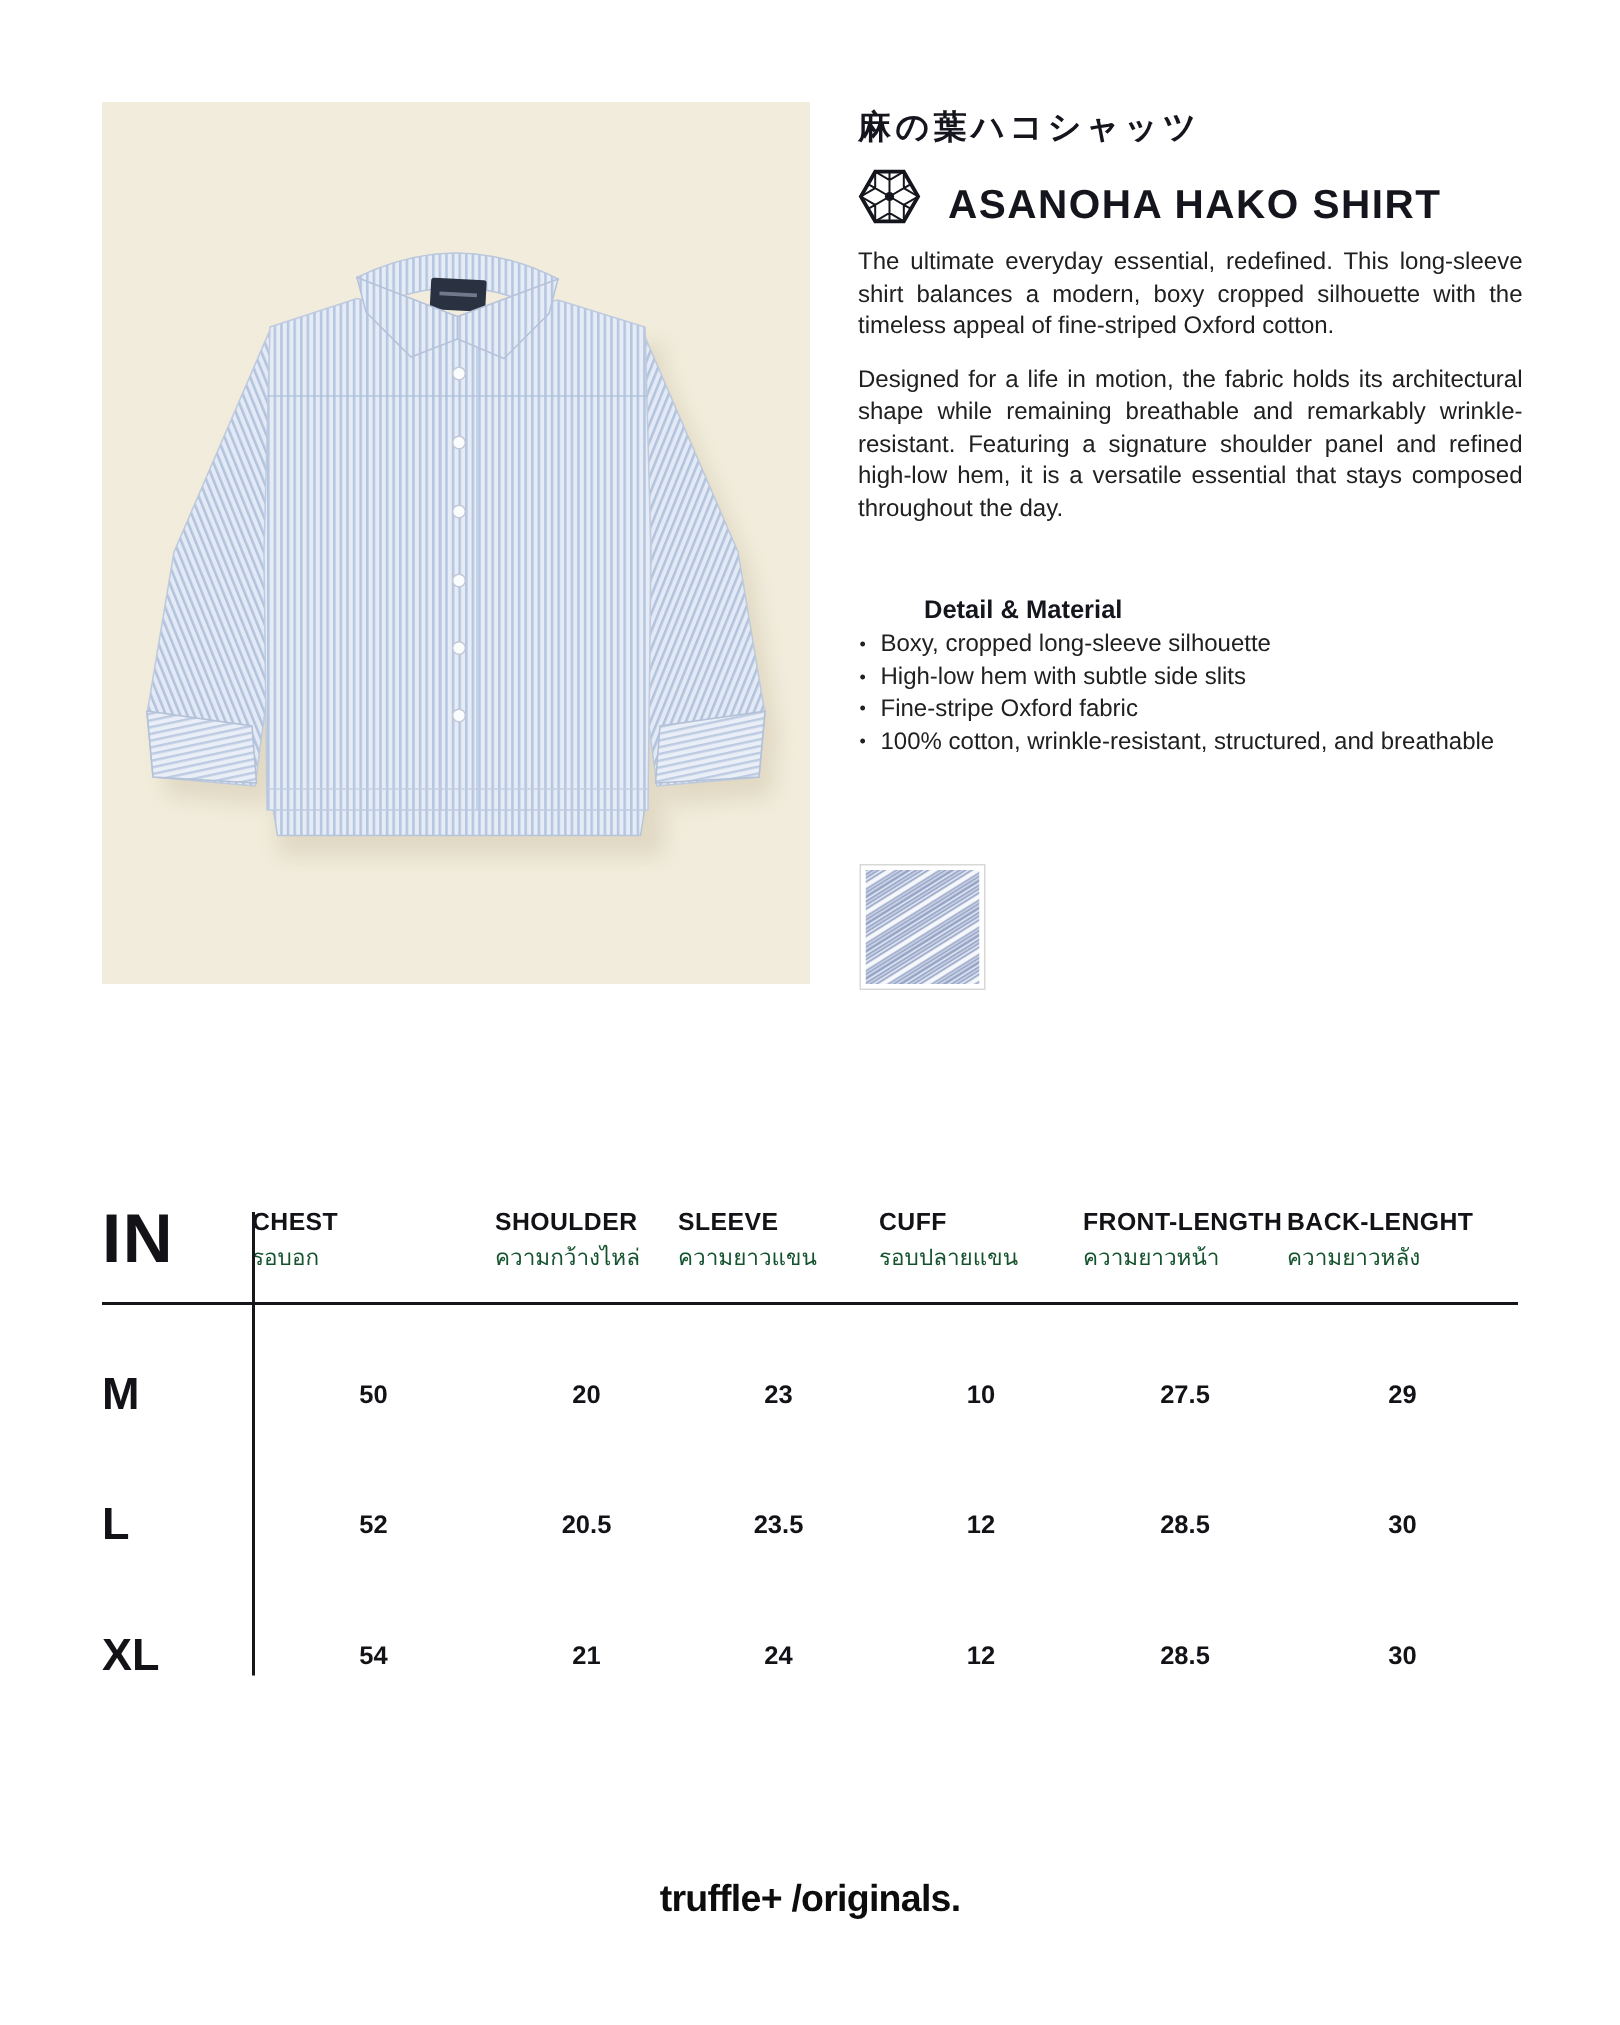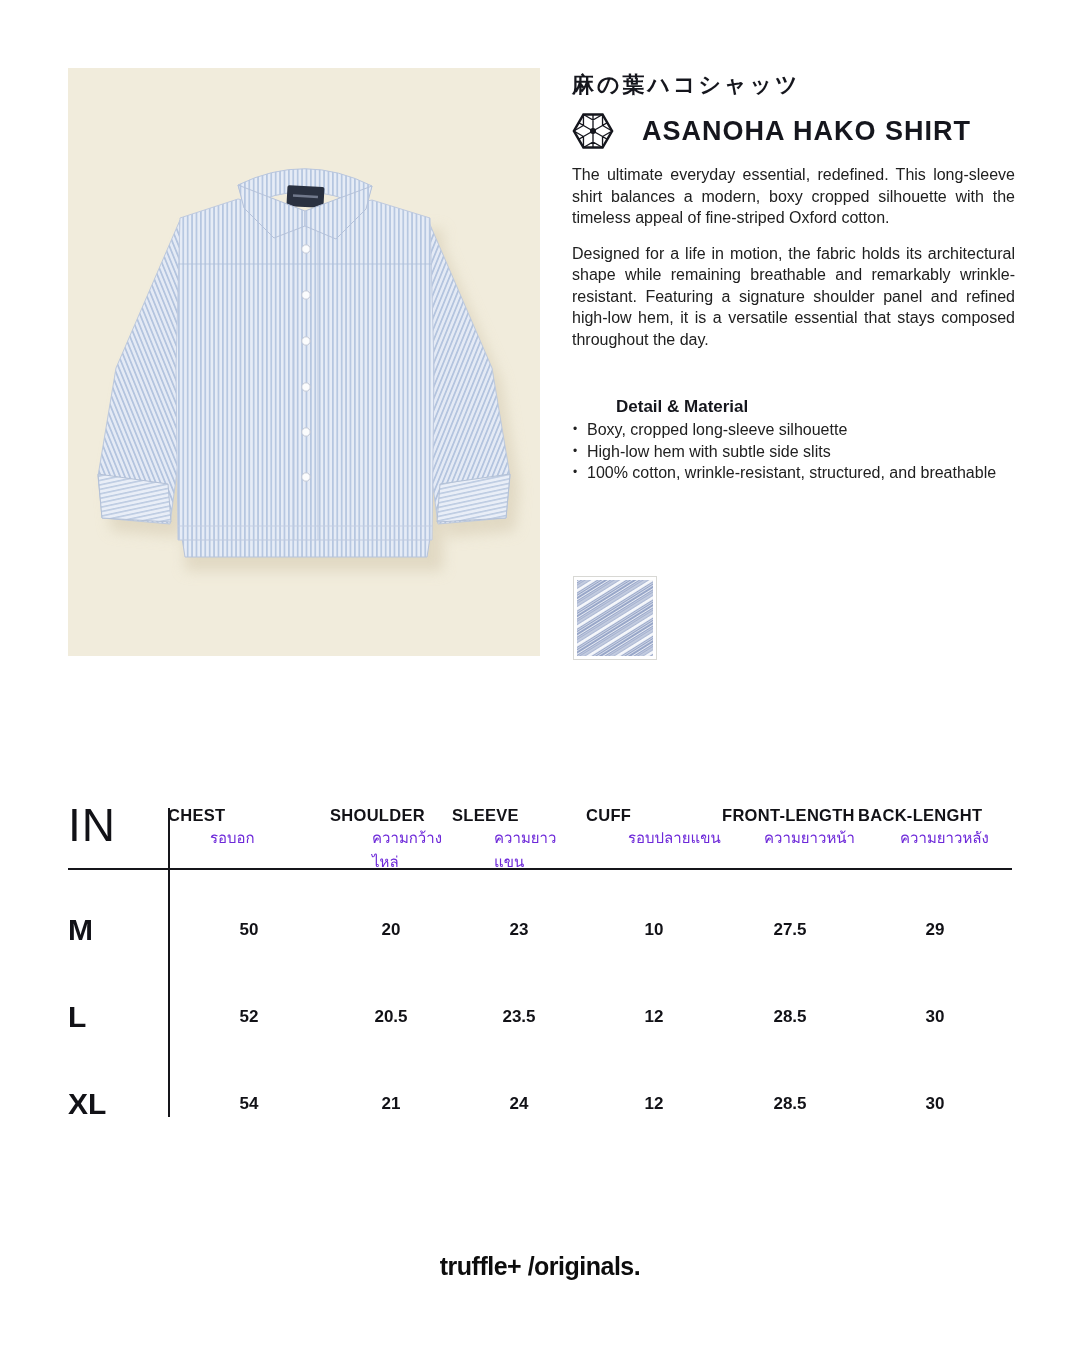--- a/index.html
+++ b/index.html
@@ -6,43 +6,43 @@
   html,body { background:#ffffff; }
   body { font-family:"Liberation Sans","DejaVu Sans",sans-serif; color:#1a1a1a; }
   .page { position:relative; width:1080px; height:1350px; background:#ffffff; overflow:hidden; }
 
   
   .photo { position:absolute; left:68px; top:68px; width:472px; height:588px; }
 
   
   .rightcol { position:absolute; left:572px; top:70px; width:443px; }
   .title-jp { font-size:22px; font-weight:bold; letter-spacing:3px; color:#15161d; }
-  .title-row { display:flex; align-items:center; gap:28px; margin-top:10px; }
+  .title-row { display:flex; align-items:flex-end; gap:18px; margin-top:10px; }
   .title-en { font-size:27px; font-weight:bold; letter-spacing:1px; color:#15161d; white-space:nowrap; }
   .asanoha { width:42px; height:42px; flex:0 0 auto; }
   .desc { margin-top:12px; font-size:16px; line-height:21.5px; text-align:justify; color:#202020; }
   .desc.second { margin-top:14px; }
   .details-head { margin-top:47px; font-size:17px; font-weight:bold; color:#15161d;margin-left:44px; }
   .details-list { list-style:none; margin-top:2px; font-size:16px; line-height:21.5px; color:#202020; }
   .details-list li { position:relative; padding-left:15px; }
   .details-list li::before { content:"•"; position:absolute; left:1px; top:0; font-size:12px; line-height:21.5px; color:#202020; }
 
   
   .swatch { position:absolute; left:573px; top:576px; width:84px; height:84px;
             background:#ffffff; border:1px solid #d8d8d4; padding:3px; }
   .swatch svg { display:block; width:100%; height:100%; }
 
   
   .sizetable { position:absolute; left:68px; top:795px; width:944px; height:340px; }
   .trow { display:grid; grid-template-columns:100px 162px 122px 134px 136px 136px 154px; }
   .thead { position:absolute; left:0; top:0; width:944px; align-items:start; }
-  .unit { font-size:46px; font-weight:normal; letter-spacing:1px; line-height:44px; color:#121217; padding-top:8px; }
+  .unit { font-size:46px; font-weight:bold; letter-spacing:1px; line-height:44px; color:#121217; padding-top:8px; }
   .hcell { padding-top:11px; }
   .hlabel { font-size:16.5px; font-weight:bold; letter-spacing:0.3px; color:#121217; }
-  .hthai  { font-size:15px; margin-top:1px; color:#6d28d9;padding-left:42px; }
+  .hthai  { font-size:15px; margin-top:1px; color:#14532d; }
   .hrule { position:absolute; left:0; top:73px; width:944px; height:2px; background:#15151a; }
   .vrule { position:absolute; left:100px; top:13px; width:2px; height:309px; background:#15151a; }
   .drow { position:absolute; left:0; width:944px; height:80px; align-items:center; }
   .drow.m  { top:95px; }
   .drow.l  { top:182px; }
   .drow.xl { top:269px; }
   .scell { font-size:30px; font-weight:bold; color:#121217; }
   .vcell { font-size:17px; font-weight:bold; text-align:center; color:#121217; }
 
   
@@ -129,20 +129,21 @@
       <div class="title-en">ASANOHA HAKO SHIRT</div>
     </div>
 
     <p class="desc">The ultimate everyday essential, redefined. This long-sleeve shirt balances a modern, boxy cropped silhouette with the timeless appeal of fine-striped Oxford cotton.</p>
     <p class="desc second">Designed for a life in motion, the fabric holds its architectural shape while remaining breathable and remarkably wrinkle-resistant. Featuring a signature shoulder panel and refined high-low hem, it is a versatile essential that stays composed throughout the day.</p>
 
     <div class="details-head">Detail &amp; Material</div>
     <ul class="details-list">
       <li>Boxy, cropped long-sleeve silhouette</li>
       <li>High-low hem with subtle side slits</li>
+      <li>Fine-stripe Oxford fabric</li>
       <li>100% cotton, wrinkle-resistant, structured, and breathable</li>
     </ul>
   </div>
 
   <div class="swatch">
     <svg viewBox="0 0 84 84" preserveAspectRatio="none">
       <defs>
         <pattern id="fab" width="22" height="17" patternUnits="userSpaceOnUse" patternTransform="rotate(-32)">
           <rect width="22" height="17" fill="#93a2c6"></rect>
           <rect y="1" width="22" height="1.2" fill="#e8ecf4"></rect>

